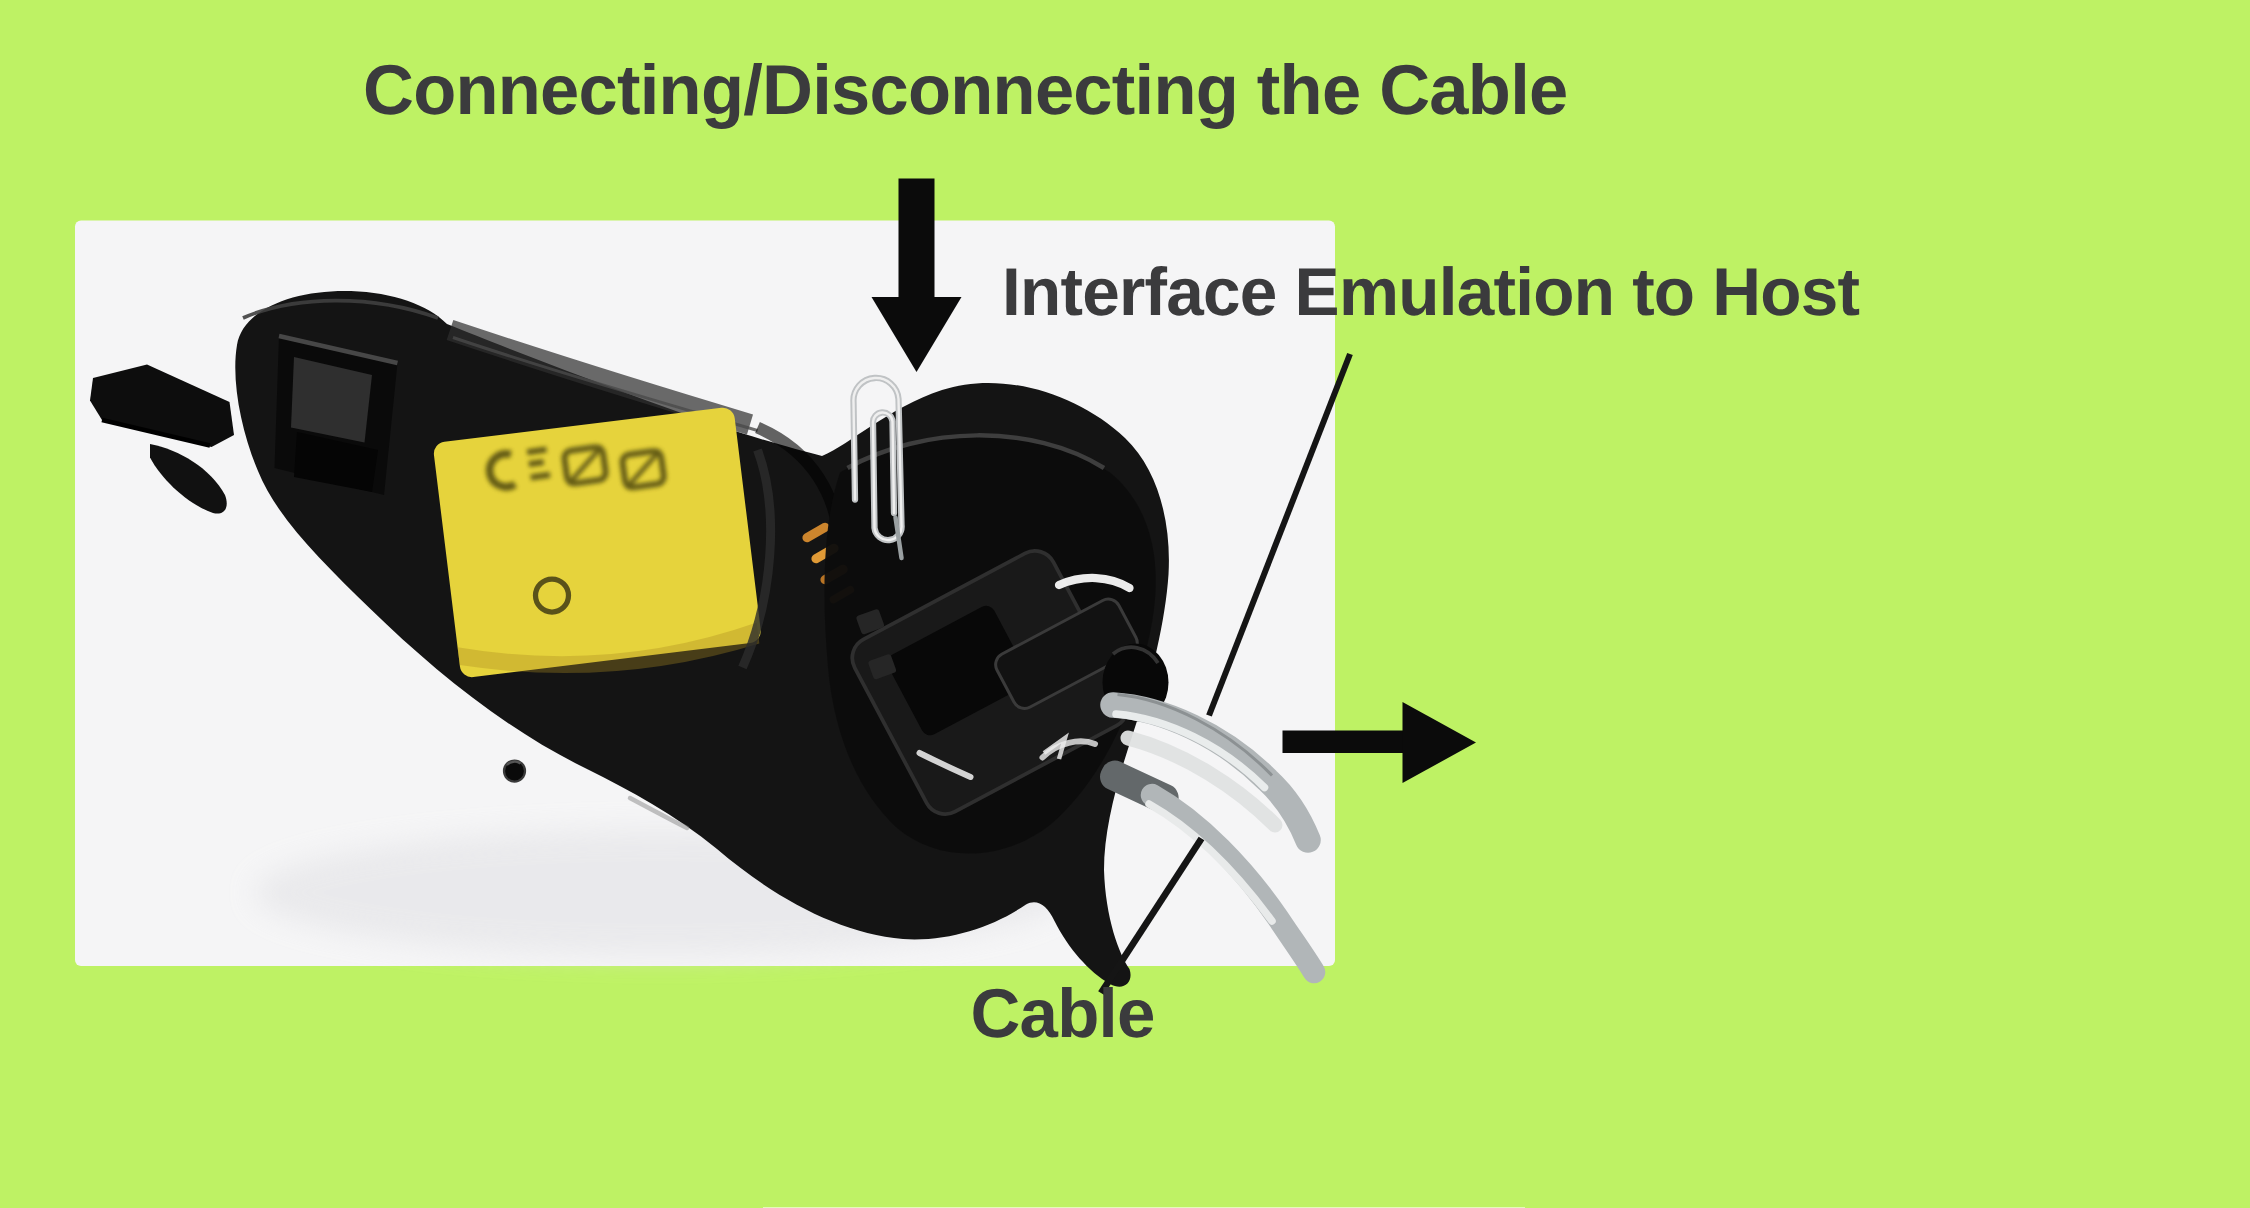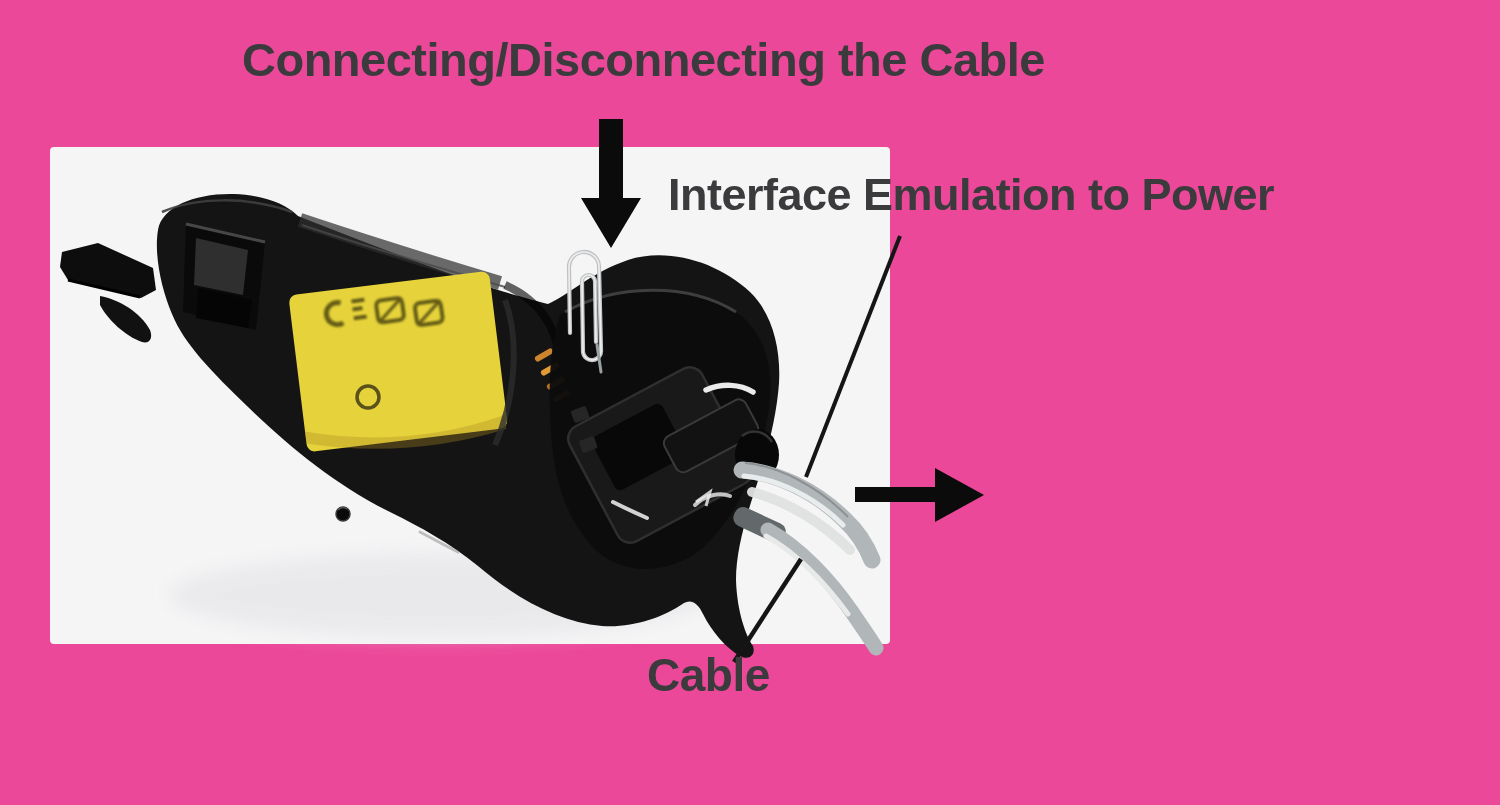--- a/index.html
+++ b/index.html
@@ -1,19 +1,19 @@
 <!DOCTYPE html>
 <html><head>
 <meta charset="utf-8">
 <style>
   html,body{margin:0;padding:0;background:#ffffff;}
   .canvas{
     position:relative;
     width:1500px;height:805px;
-    background:#ec4899;
+    background:#bef264;
     overflow:hidden;
     font-family:"Liberation Sans", sans-serif;
   }
   .figure-svg{position:absolute;left:0;top:0;width:1500px;height:805px;}
   .txt{
     position:absolute;
     color:#3b3b3d;
     font-weight:bold;
     white-space:nowrap;
     line-height:1;
@@ -171,15 +171,15 @@
       <rect x="599" y="119" width="24" height="82"></rect>
       <path d="M 581,198 L 641,198 L 611,248 Z"></path>
     </g>
     <g fill="#0b0b0b">
       <rect x="855" y="487" width="82" height="15"></rect>
       <path d="M 935,468 L 935,522 L 984,495 Z"></path>
     </g>
   </svg>
 
   <div class="txt title">Connecting/Disconnecting the Cable</div>
-  <div class="txt callout-interface">Interface Emulation to Power</div>
+  <div class="txt callout-interface">Interface Emulation to Host</div>
   <div class="txt callout-power">Cable</div>
 </div>
 
 </body></html>

